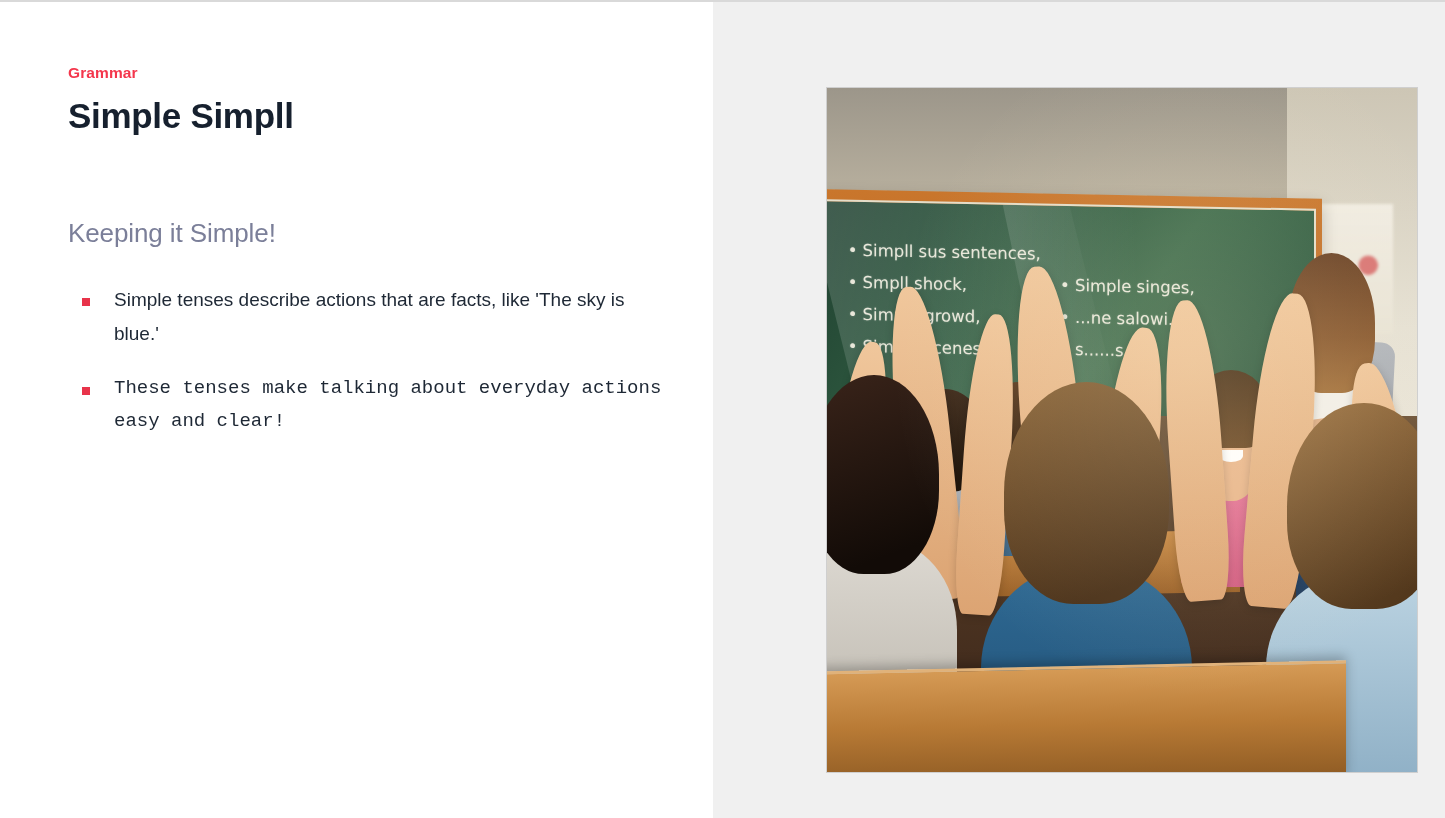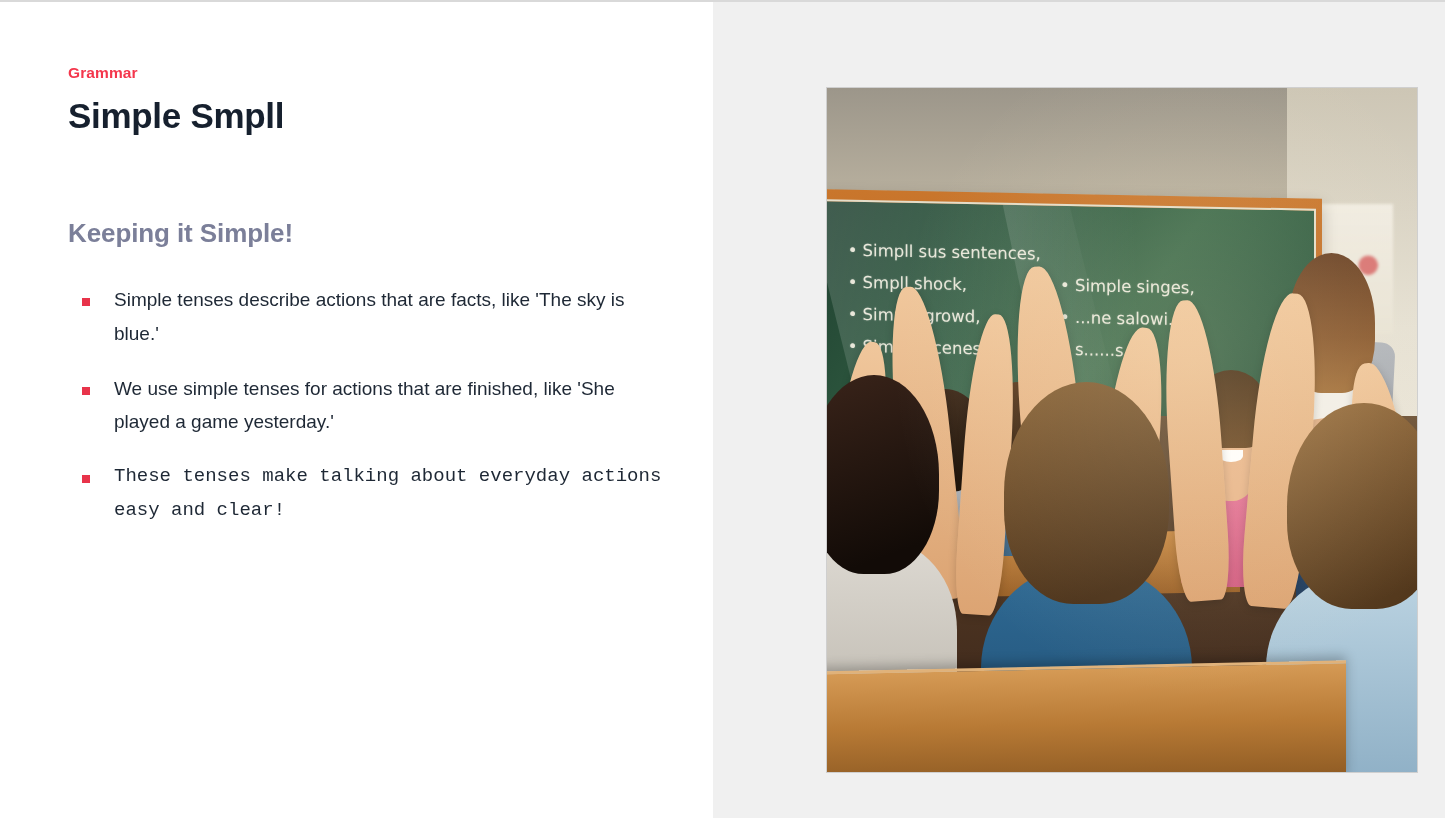--- a/index.html
+++ b/index.html
@@ -48,21 +48,21 @@
     font-size: 35px;
     font-weight: 700;
     color: #16202e;
     letter-spacing: -0.3px;
     line-height: 1.15;
     margin: 0;
   }
 
   .subtitle {
     font-size: 26px;
-    font-weight: 700;
+    font-weight: 400;
     color: #7b7f99;
     letter-spacing: -0.1px;
     line-height: 1.2;
     margin: 0;
     padding-top: 82px;
   }
 
   .bullet-list {
     list-style: none;
     margin: 0;
@@ -428,32 +428,28 @@
 </style>
 </head>
 <body>
 
 <div class="slide">
 
   <section class="left-panel">
 
     <div class="eyebrow">Grammar</div>
 
-    <h1 class="slide-title">Simple Smpll</h1>
+    <h1 class="slide-title">Simple Simpll</h1>
 
     <h2 class="subtitle">Keeping it Simple!</h2>
 
     <ul class="bullet-list">
       <li class="bullet-item">
         <span class="bullet-marker"></span>
         <span>Simple tenses describe actions that are facts, like 'The sky is blue.'</span>
-      </li>
-      <li class="bullet-item">
-        <span class="bullet-marker"></span>
-        <span>We use simple tenses for actions that are finished, like 'She played a game yesterday.'</span>
       </li>
       <li class="bullet-item">
         <span class="bullet-marker"></span>
         <span>These tenses make talking about everyday actions easy and clear!</span>
       </li>
     </ul>
   </section>
 
   <section class="right-panel">
     <figure class="photo-frame">

